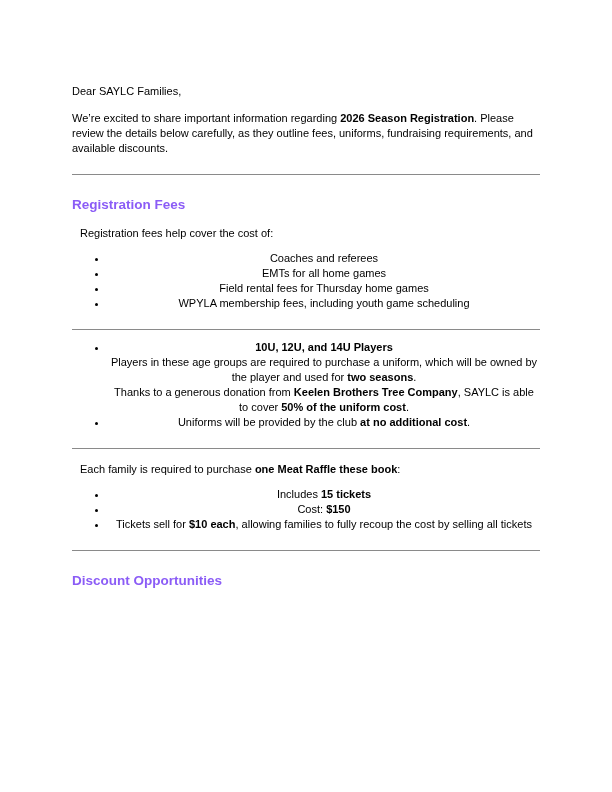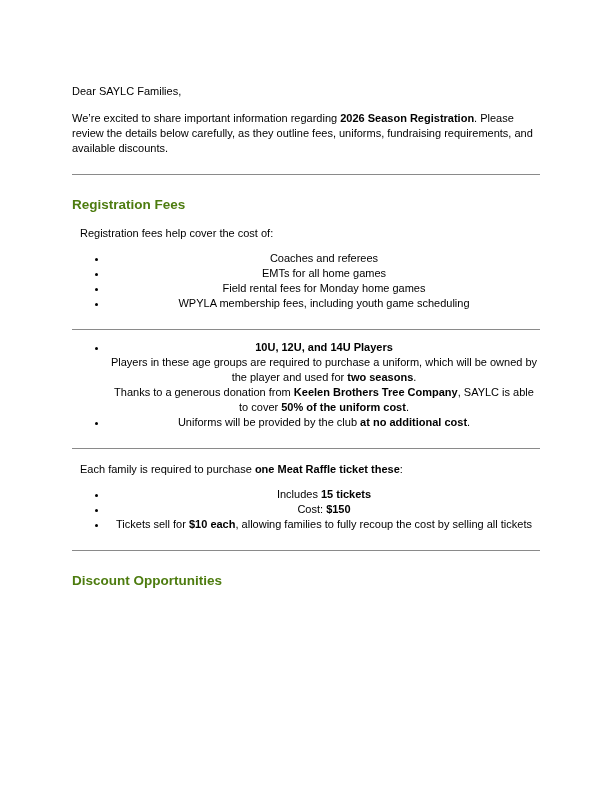--- a/index.html
+++ b/index.html
@@ -28,21 +28,21 @@
     border: none;
     border-top: 1px solid #8a8a8a;
     height: 0;
     margin: 18px 0 0 0;
   }
   h2.section-heading {
     font-size: 13.5px;
     line-height: 17px;
     font-weight: 700;
     margin: 21px 0 0 0;
-    color: #4d7c0f;
+    color: #8b5cf6;
   }
   p.section-intro { margin: 13px 0 0 8px; }
   ul.bullet-list {
     margin: 10px 0 0 0;
     padding: 0 0 0 36px;
     list-style: disc outside;
   }
   ul.bullet-list li { margin: 0; padding: 0; }
   ul.bullet-list li .line { min-height: 15px; text-align: center; }
   b { font-weight: 700; }
@@ -60,41 +60,41 @@
   <h2 class="section-heading">Registration Fees</h2>
   <p class="section-intro"><span>Registration fees help cover the cost of:</span></p>
   <ul class="bullet-list">
       <li>
         <div class="line"><span>Coaches and referees</span></div>
       </li>
       <li>
         <div class="line"><span>EMTs for all home games</span></div>
       </li>
       <li>
-        <div class="line"><span>Field rental fees for Monday home games</span></div>
+        <div class="line"><span>Field rental fees for Thursday home games</span></div>
       </li>
       <li>
         <div class="line"><span>WPYLA membership fees, including youth game scheduling</span></div>
       </li>
     </ul>
 
   <hr class="section-divider">
   <ul class="bullet-list">
       <li>
         <div class="line"><b>10U, 12U, and 14U Players</b></div>
         <div class="line"><span>Players in these age groups are required to purchase a uniform, which will be owned by the player and used for </span><b>two seasons</b><span>.</span></div>
         <div class="line"><span>Thanks to a generous donation from </span><b>Keelen Brothers Tree Company</b><span>, SAYLC is able to cover </span><b>50% of the uniform cost</b><span>.</span></div>
       </li>
       <li>
         <div class="line"><span>Uniforms will be provided by the club </span><b>at no additional cost</b><span>.</span></div>
       </li>
     </ul>
 
   <hr class="section-divider">
-  <p class="section-intro"><span>Each family is required to purchase </span><b>one Meat Raffle ticket these</b><span>:</span></p>
+  <p class="section-intro"><span>Each family is required to purchase </span><b>one Meat Raffle these book</b><span>:</span></p>
   <ul class="bullet-list">
       <li>
         <div class="line"><span>Includes </span><b>15 tickets</b></div>
       </li>
       <li>
         <div class="line"><span>Cost: </span><b>$150</b></div>
       </li>
       <li>
         <div class="line"><span>Tickets sell for </span><b>$10 each</b><span>, allowing families to fully recoup the cost by selling all tickets</span></div>
       </li>

